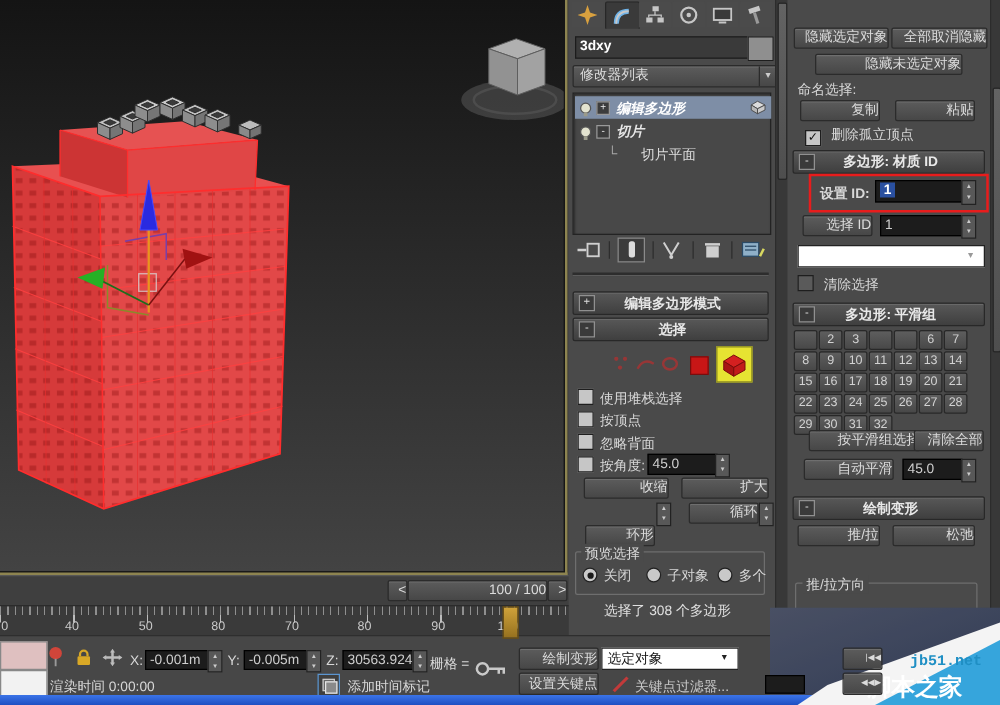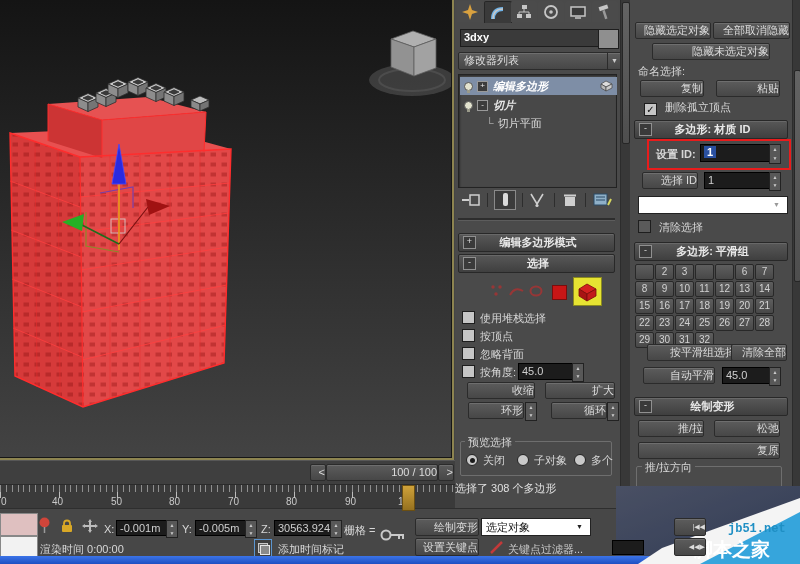--- a/index.html
+++ b/index.html
@@ -271,21 +271,21 @@
         <polygon points="6,7 12,4 12,8 6,11" fill="#cacaca" stroke="#444" stroke-width="0.7"></polygon>
       </svg>
     </div>
     <div class="stackrow" style="top:21px">
       <span class="bulb"></span>
       <span class="pmbox">-</span>
       <span class="stklbl" style="color:#e6e6e6">切片</span>
     </div>
     <div class="stackrow" style="top:39px">
       <span style="margin-left:26px;color:#a8a8a8">└</span>
-      <span style="margin-left:4px;color:#dedede">切片平面</span>
+      <span style="margin-left:19px;color:#dedede">切片平面</span>
     </div>
   </div>
 
   <div class="abs" style="left:3px;top:189px;width:157px;height:22px;display:flex;align-items:center;justify-content:space-around">
     <svg width="20" height="16">
         <line x1="1" y1="8" x2="8" y2="8" stroke="#cfcfcf" stroke-width="2"></line>
         <rect x="9" y="3" width="9" height="10" fill="none" stroke="#cfcfcf" stroke-width="1.5"></rect>
       </svg>
     <span style="width:1px;height:14px;background:#2d2d2d"></span>
     <svg width="20" height="18" style="border:1px solid #8a8a8a;background:#3c3c3c">
@@ -354,21 +354,21 @@
   </div>
   <span class="abs numfield" style="left:63px;top:363px;width:48px;height:15px">45.0</span>
   <span class="abs spin" style="left:117px;top:363px;height:17px">
       <i>▲</i>
       <i>▼</i>
     </span>
 
   <span class="abs btn" style="left:12px;top:382px;width:66px;height:15px">收缩</span>
   <span class="abs btn" style="left:90px;top:382px;width:68px;height:15px">扩大</span>
 
-  <span class="abs btn" style="left:13px;top:402px;width:54px;height:15px">环形</span>
+  <span class="abs btn" style="left:13px;top:420px;width:54px;height:15px">环形</span>
   <span class="abs spin" style="left:70px;top:402px;height:17px">
       <i>▲</i>
       <i>▼</i>
     </span>
   <span class="abs btn" style="left:96px;top:402px;width:54px;height:15px">循环</span>
   <span class="abs spin" style="left:152px;top:402px;height:17px">
       <i>▲</i>
       <i>▼</i>
     </span>
 
@@ -378,21 +378,21 @@
   <div class="abs" style="left:11px;top:453px">
     <span class="rad on"></span><span class="cblabel">关闭</span>
   </div>
   <div class="abs" style="left:62px;top:453px">
     <span class="rad"></span><span class="cblabel">子对象</span>
   </div>
   <div class="abs" style="left:119px;top:453px">
     <span class="rad"></span><span class="cblabel">多个</span>
   </div>
 
-  <div class="abs lbl" style="left:0;top:481px;width:158px;text-align:left;color:#e0e0e0">选择了 308 个多边形</div>
+  <div class="abs lbl" style="left:0;top:481px;width:158px;text-align:center;color:#e0e0e0">选择了 308 个多边形</div>
 </div>
 <div id="col1sb" class="abs">
     <div class="sbhandle" style="top:2px;height:140px"></div>
   </div>
 
 <div id="col2" class="abs">
   <span class="abs btn" style="left:5px;top:22px;width:74px;height:15px">隐藏选定对象</span>
   <span class="abs btn" style="left:83px;top:22px;width:75px;height:15px">全部取消隐藏</span>
   <span class="abs btn" style="left:22px;top:43px;width:116px;height:15px">隐藏未选定对象</span>
   <span class="abs lbl" style="left:8px;top:64px">命名选择:</span>
@@ -446,21 +446,20 @@
       <i>▲</i>
       <i>▼</i>
     </span>
 
   <div class="roll abs" style="left:4px;top:397px;width:152px">
     <span class="pm">-</span>
     <span class="rtitle">绘制变形</span>
   </div>
   <span class="abs btn" style="left:8px;top:420px;width:64px;height:15px">推/拉</span>
   <span class="abs btn" style="left:84px;top:420px;width:64px;height:15px">松弛</span>
-  <span class="abs btn" style="left:8px;top:442px;width:140px;height:15px">复原</span>
   <div class="abs grp" style="left:6px;top:466px;width:144px;height:36px"></div>
   <span class="abs grplabel" style="left:12px;top:460px">推/拉方向</span>
 </div>
 <div id="col2sb" class="abs">
     <div class="sbhandle" style="top:70px;height:210px;width:5px"></div>
   </div>
 
 <div id="statusbar" class="abs">
   <div class="abs" style="left:0;top:4px;width:36px;height:21px;background:#dfc0c0;border:1px solid #888"></div>
   <div class="abs" style="left:0;top:27px;width:36px;height:21px;background:#f2f2f2;border:1px solid #888"></div>

